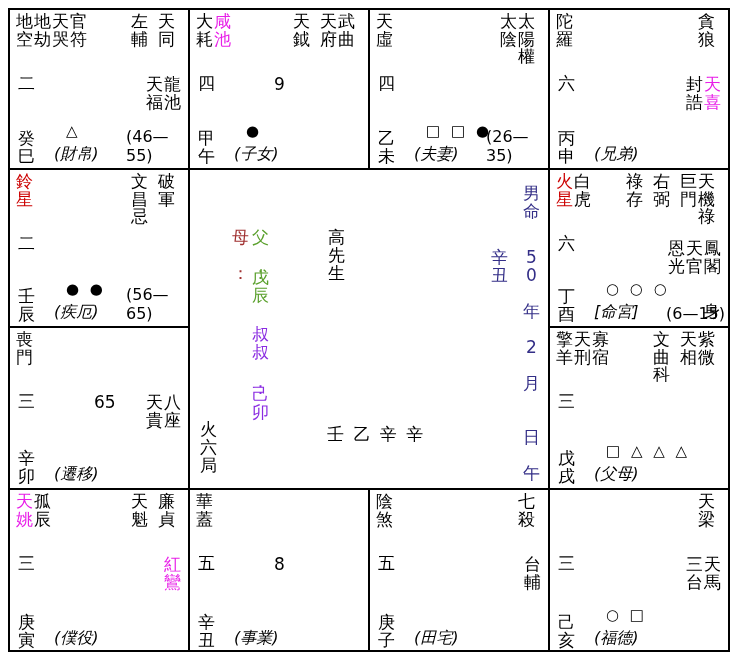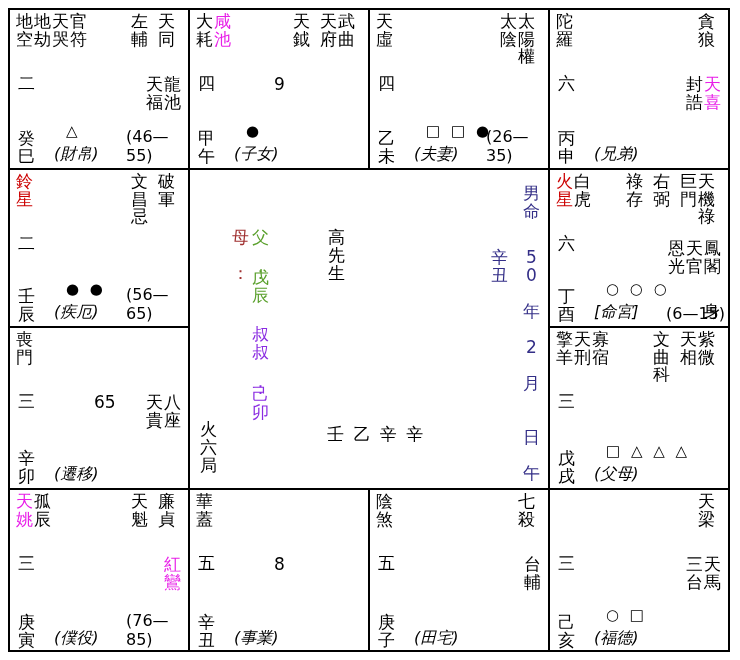--- a/index.html
+++ b/index.html
@@ -471,21 +471,20 @@
               <span>紅</span>
               <span>鸞</span>
             </div>
           </div>
           <div class="footer">
             <div class="gz">
               <span>庚</span>
               <span>寅</span>
             </div>
             <div class="pname">(僕役)</div>
-            <div class="range">(76—85)</div>
           </div>
         </div>
     </div>
     <div class="cell br" style="left:180px;top:480px;width:180px;height:162px;">
       <div class="pal">
           <div class="stars">
             <div class="vstack ">
               <span>華</span>
               <span>蓋</span>
             </div>

